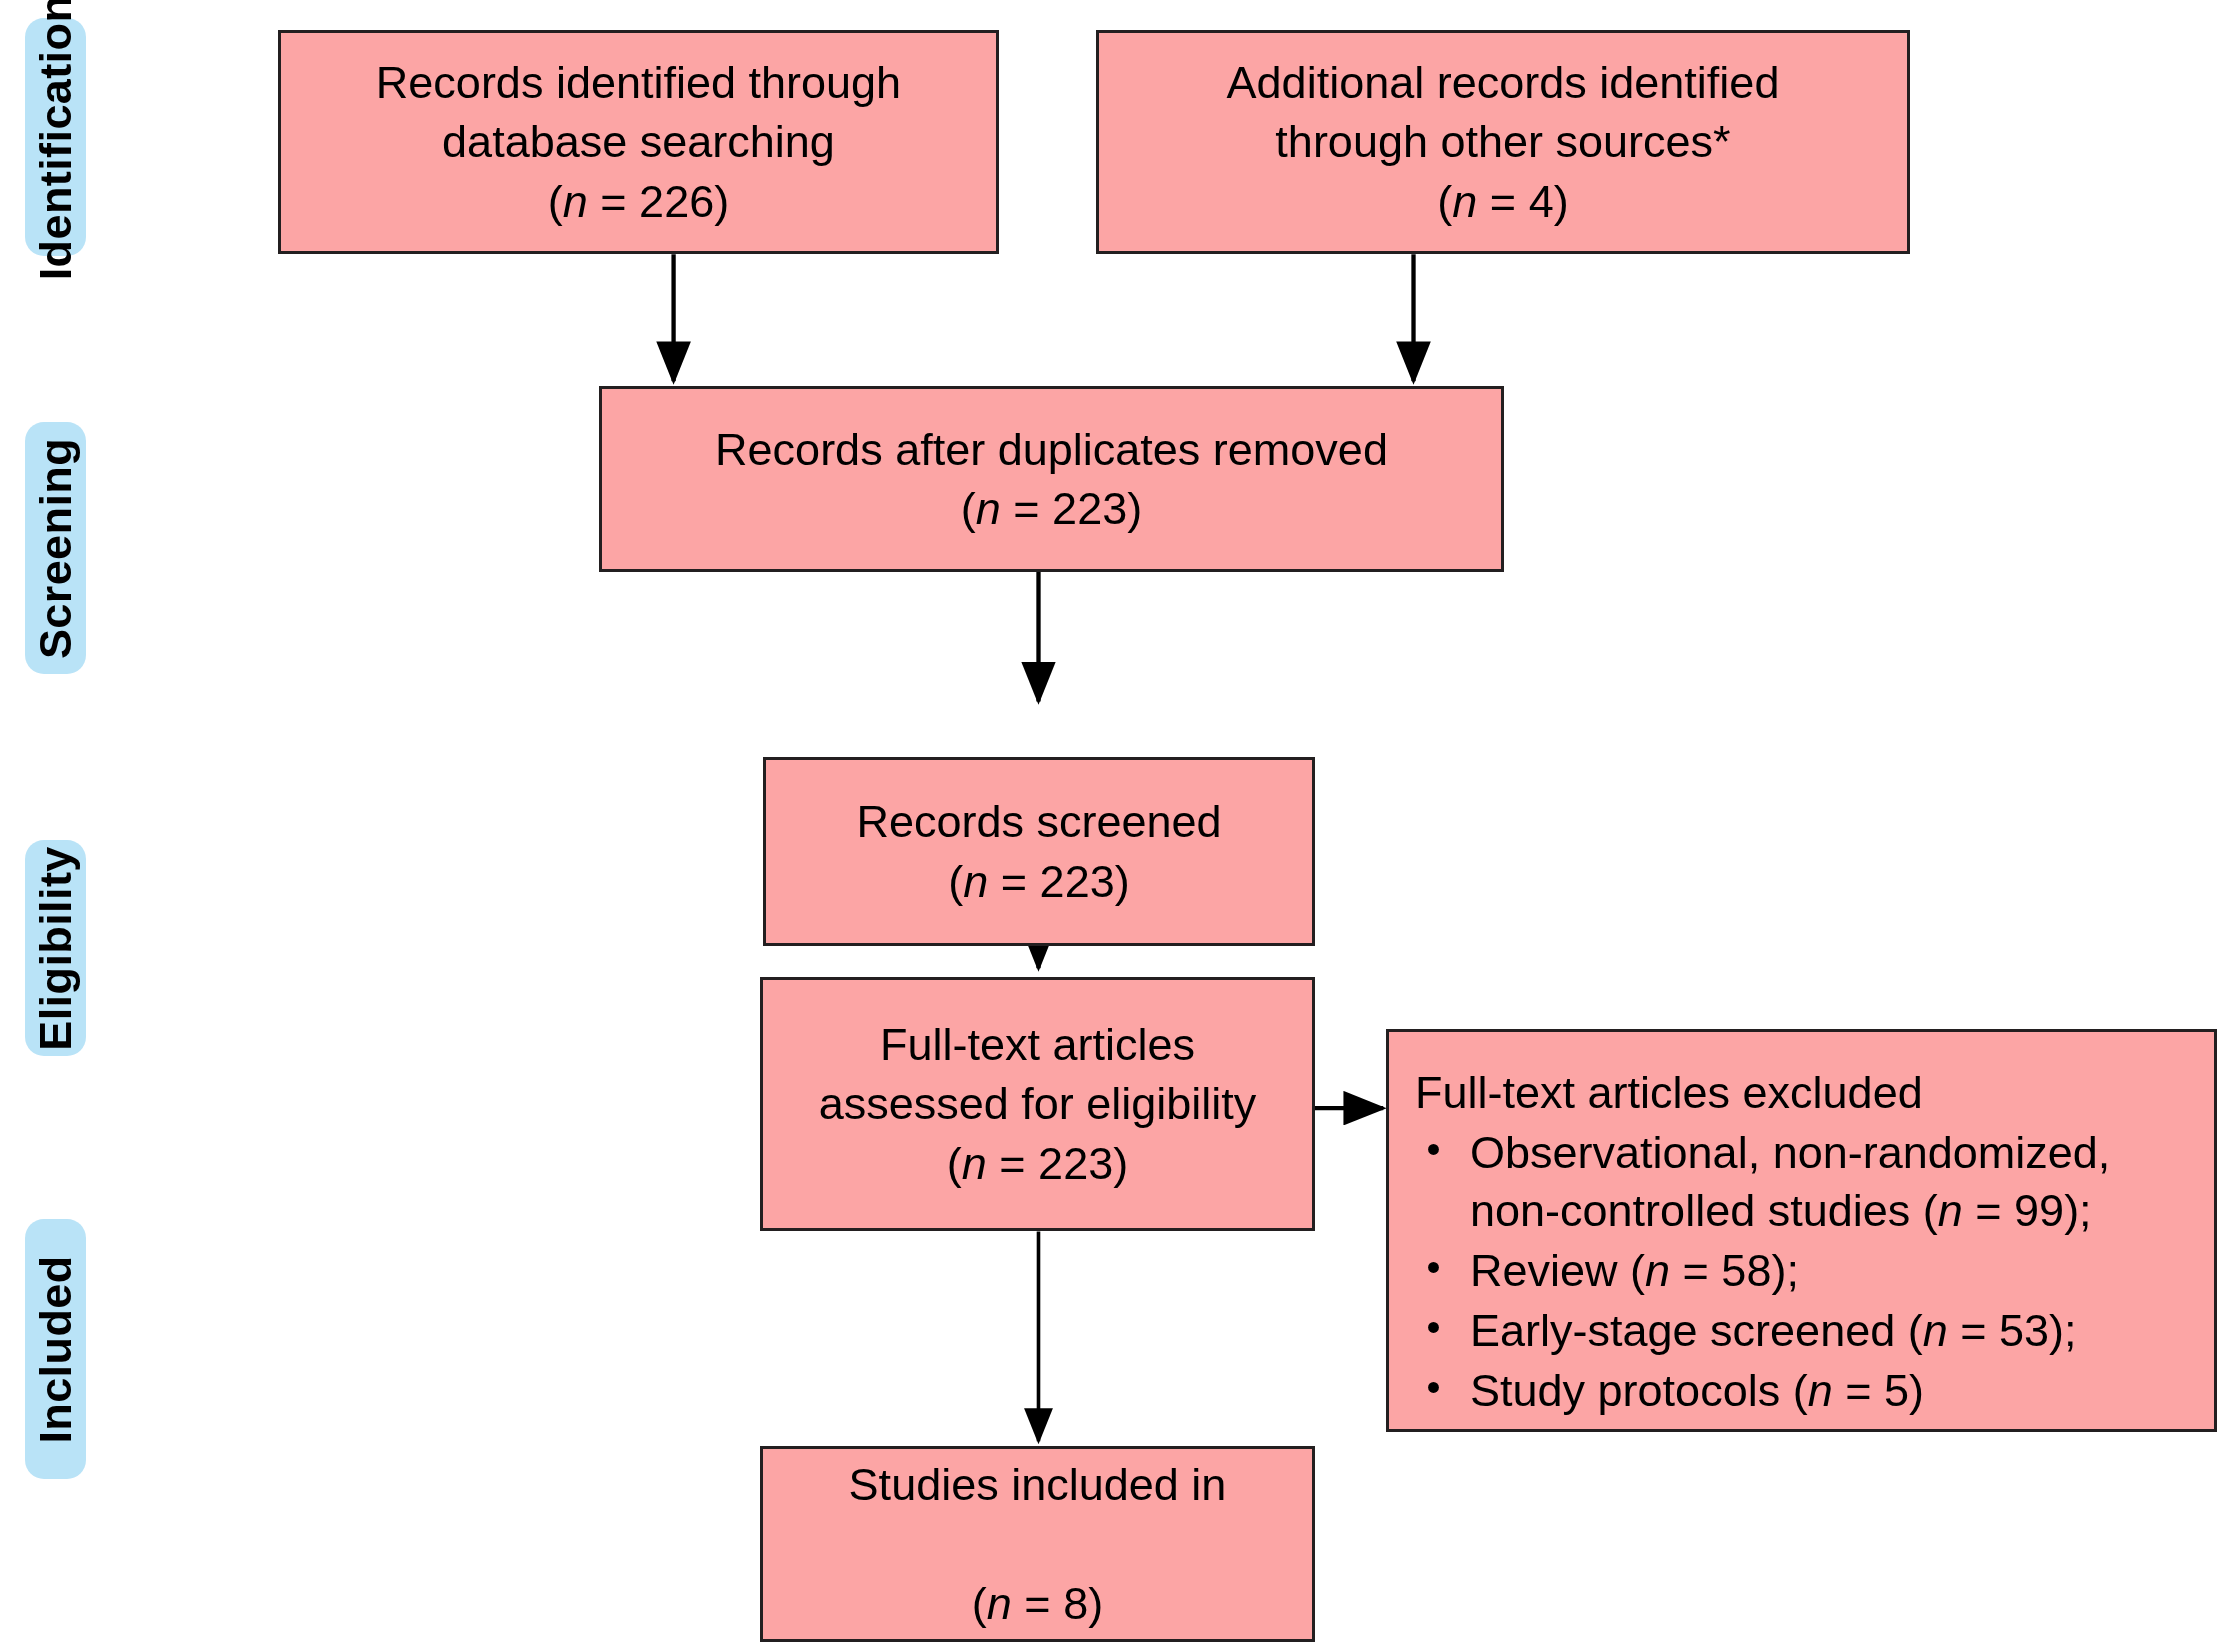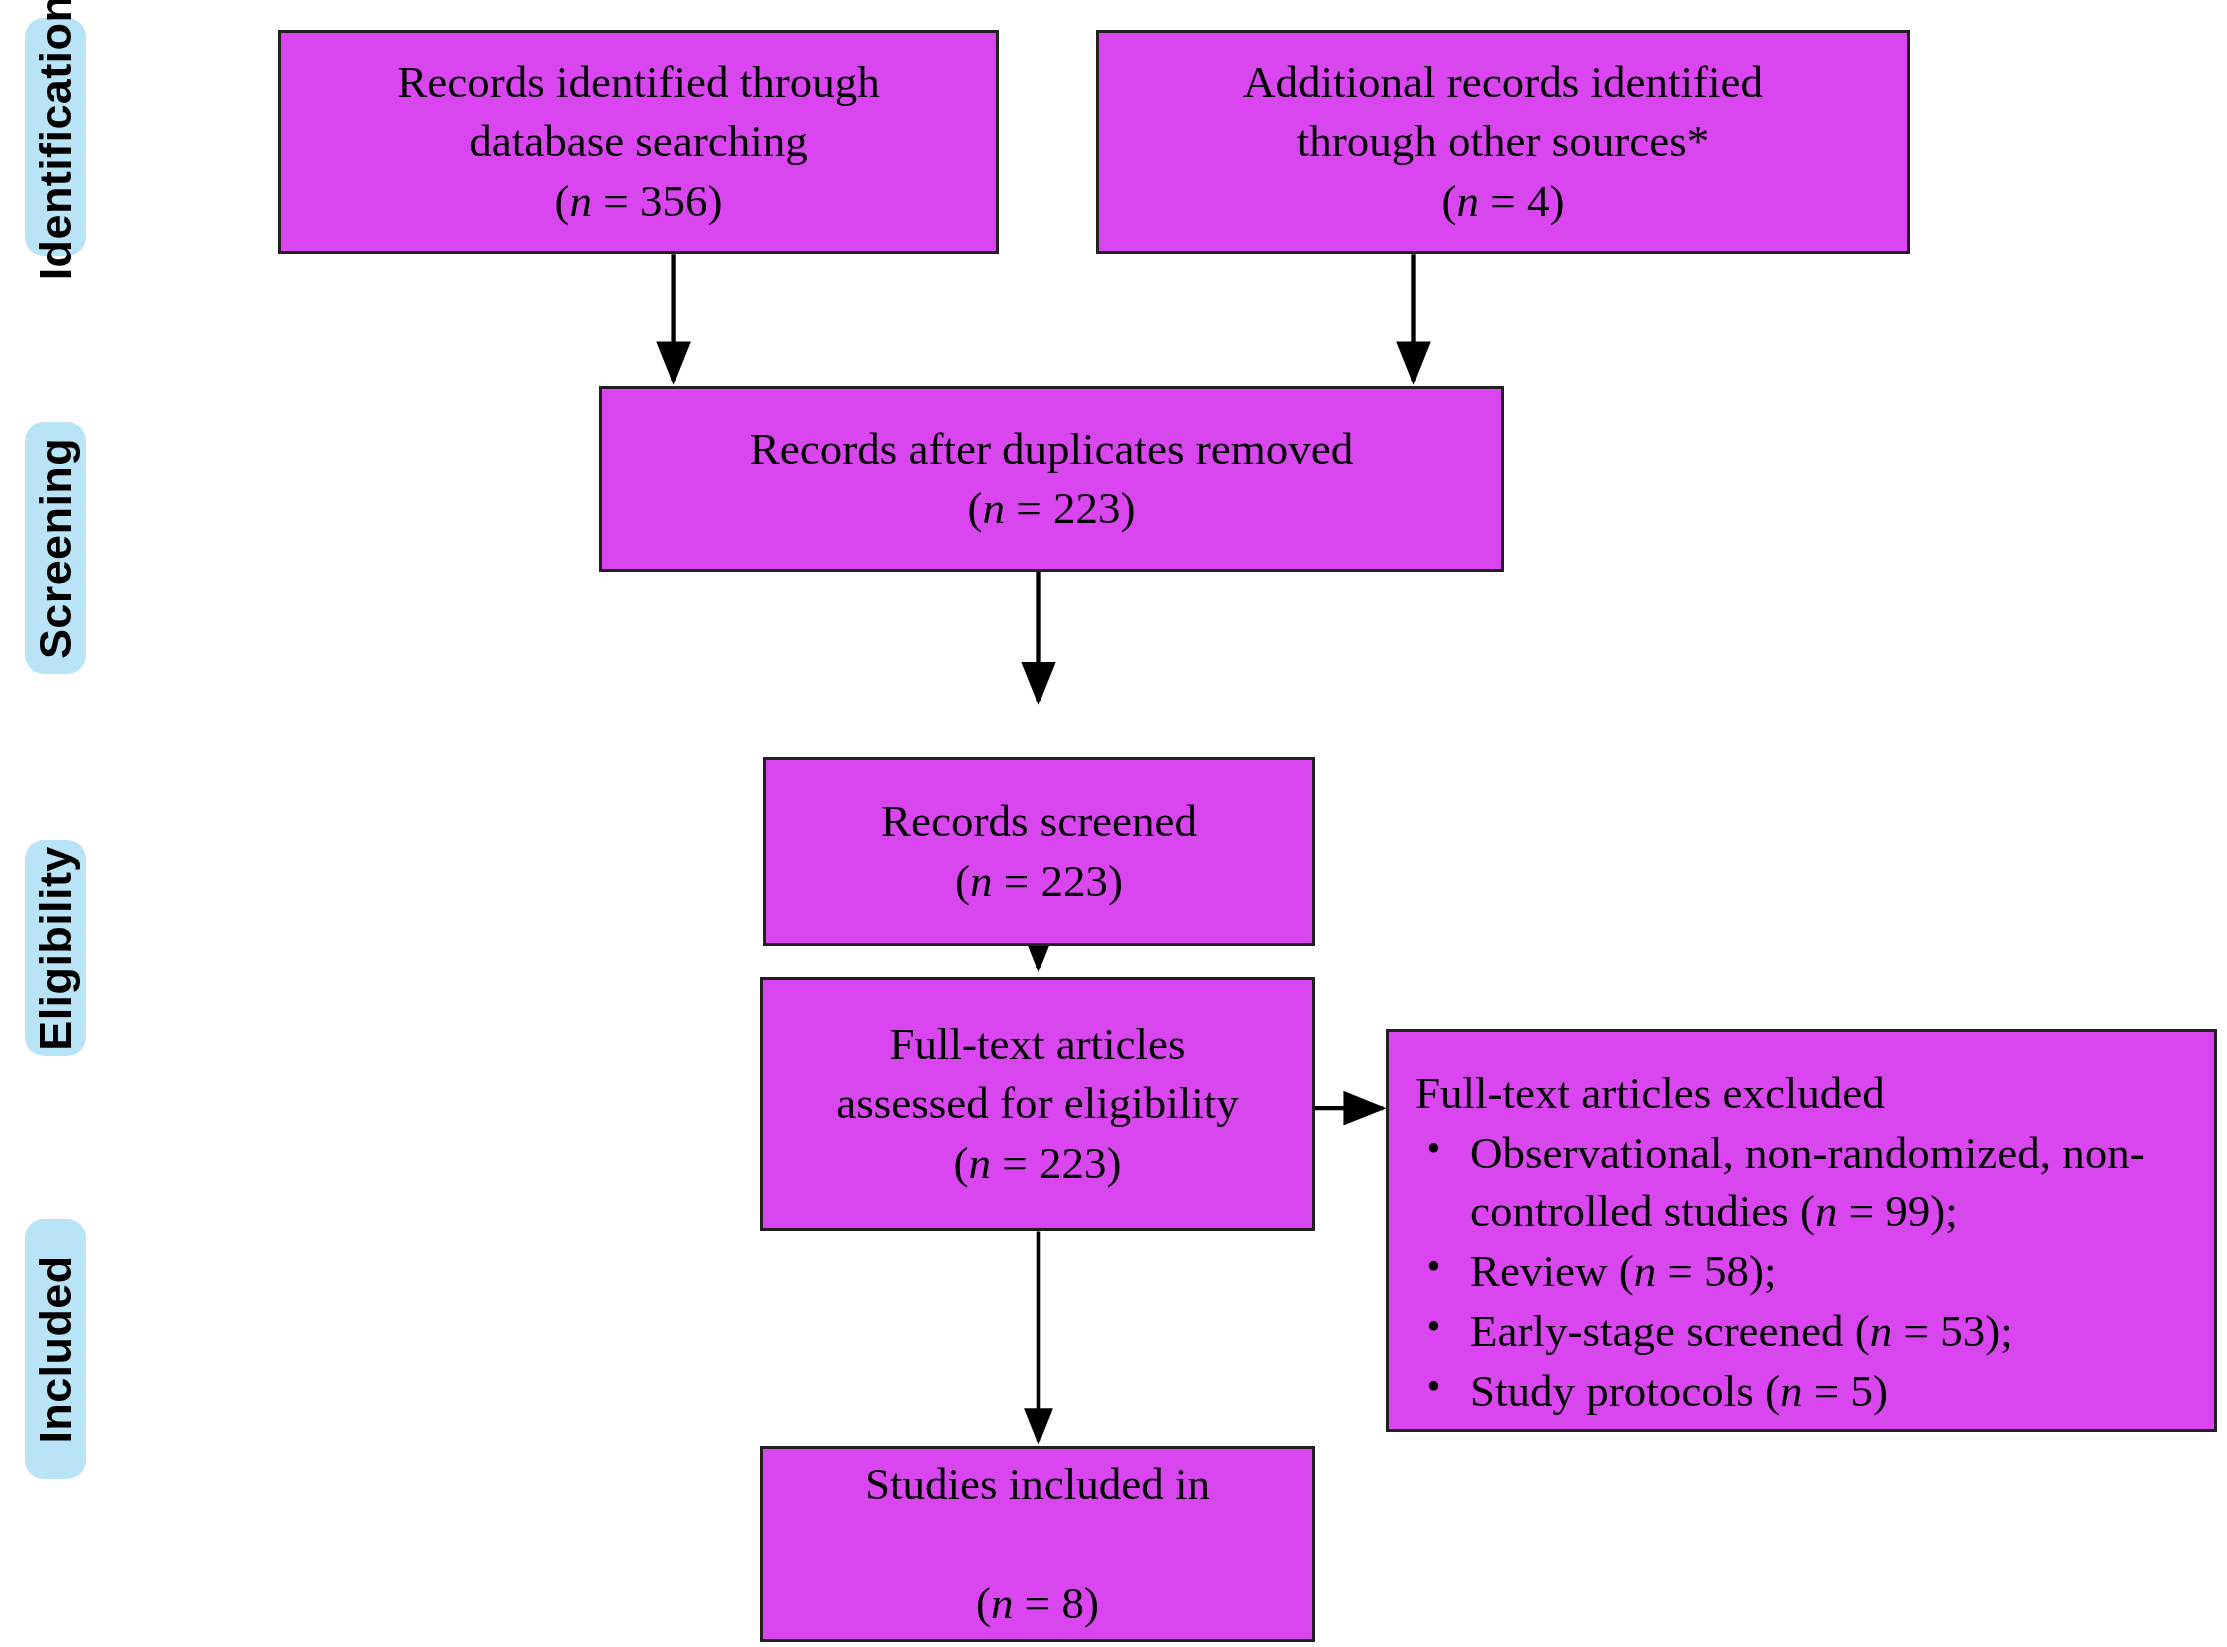--- a/index.html
+++ b/index.html
@@ -33,25 +33,24 @@
     color: #000000;
     letter-spacing: 0.4px;
     line-height: 1;
   }
 
   
   .flow-box {
     position: absolute;
     box-sizing: border-box;
     border: 3.6px solid #231f20;
-    background: #d946ef;
+    background: #fca5a5;
     display: flex;
     align-items: center;
     justify-content: center;
-    font-family: Liberation Serif, serif;
   }
   .box-text {
     text-align: center;
     font-size: 45px;
     line-height: 1.32;
     color: #000000;
     padding: 0 10px;
   }
   .box-text .nval { font-style: italic; }
 
@@ -138,21 +137,21 @@
 
     <line x1="1822" y1="1536" x2="1918" y2="1536" stroke="#000000" stroke-width="6" marker-end="url(#arrowhead)"></line>
 
     <line x1="1440" y1="1707" x2="1440" y2="1998" stroke="#000000" stroke-width="5" marker-end="url(#arrowhead)"></line>
   </svg>
 
   <div class="flow-box" style="left:278px; top:30px; width:721px; height:224px;">
     <div class="box-text">
       <span>Records identified through</span><br>
       <span>database searching</span><br>
-      <span>(</span><span class="nval">n</span><span> = 356)</span>
+      <span>(</span><span class="nval">n</span><span> = 226)</span>
     </div>
   </div>
 
   <div class="flow-box" style="left:1096px; top:30px; width:814px; height:224px;">
     <div class="box-text">
       <span>Additional records identified</span><br>
       <span>through other sources*</span><br>
       <span>(</span><span class="nval">n</span><span> = 4)</span>
     </div>
   </div>

